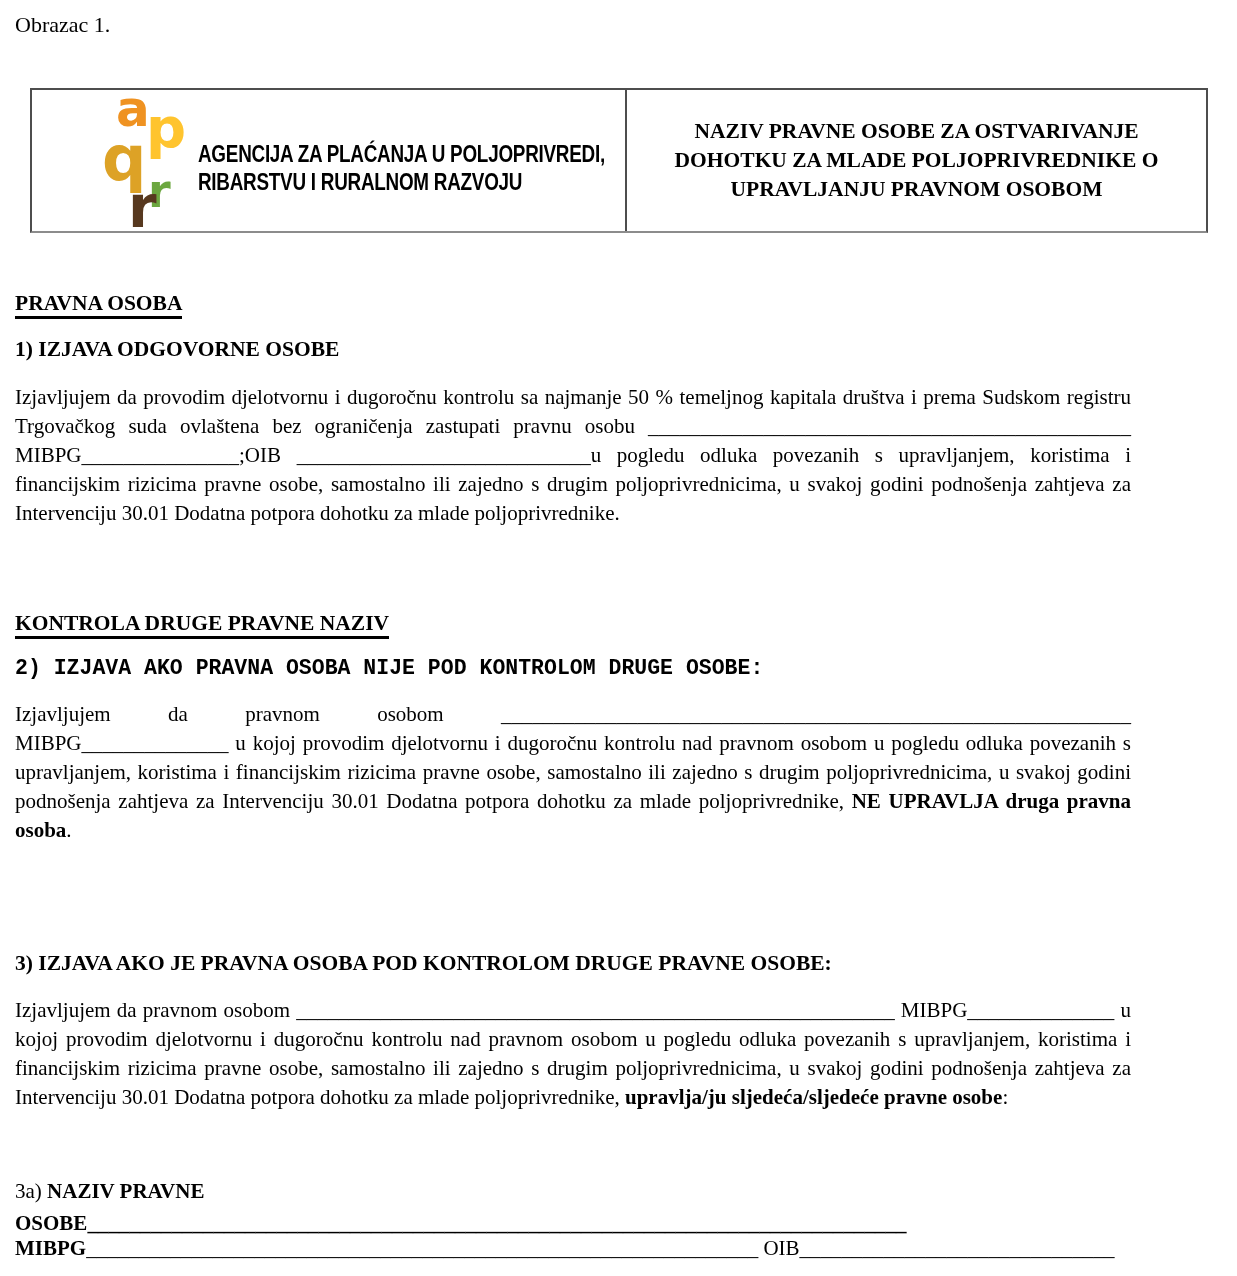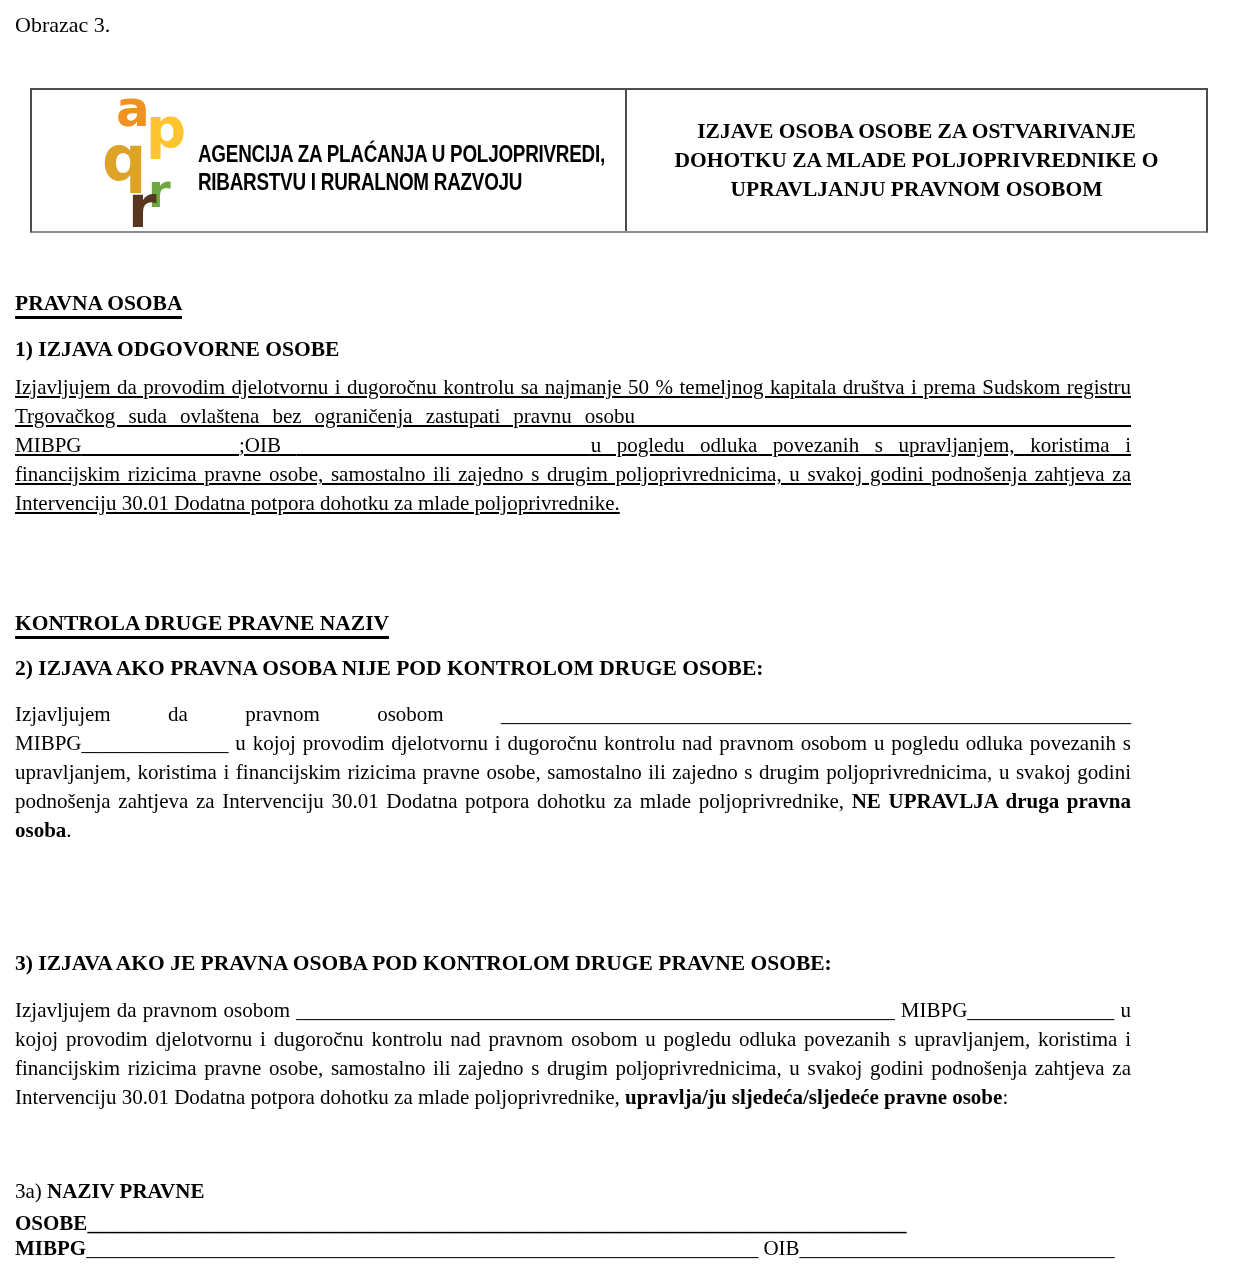--- a/index.html
+++ b/index.html
@@ -40,50 +40,50 @@
 
   
   .sec { position:absolute; left:15px; width:1116px; }
   .sec-heading { font-size:21.5px; font-weight:bold; }
   .u-line { border-bottom:3px solid #000; padding-bottom:1px; }
   .para { font-size:21px; line-height:29px; text-align:justify; }
   .b { font-weight:bold; }
 
   .h-pravna   { top:291px; }
   .h-s1       { top:337px; }
-  .p-s1       { top:373px;text-decoration:underline; }
+  .p-s1       { top:383px; }
   .h-kontrola { top:611px; }
-  .h-s2       { top:656px; }
+  .h-s2       { top:656px;font-family:Liberation Mono, monospace; }
   .p-s2       { top:700px; }
   .h-s3       { top:951px; }
   .p-s3       { top:996px; }
   .p-s3a      { top:1155px; line-height:32px; text-align:left;margin-top:20px; }
   .p-mibpg    { top:1234px; text-align:left; }
 </style>
 </head>
 <body>
 
-<div class="form-label">Obrazac 3.</div>
+<div class="form-label">Obrazac 1.</div>
 
 <div class="header-box">
   <div class="header-left">
     <div class="logo">
         <span class="lg0" style="color: rgb(239, 146, 33);">a</span>
         <span class="lg1" style="color: rgb(255, 196, 46);">p</span>
         <span class="lg2" style="color: rgb(221, 162, 38);">q</span>
         <span class="lg3" style="color: rgb(108, 167, 64);">r</span>
         <span class="lg4" style="color: rgb(87, 56, 31);">r</span>
       </div>
     <div class="agency-name">
       <div>AGENCIJA ZA PLAĆANJA U POLJOPRIVREDI,</div>
       <div>RIBARSTVU I RURALNOM RAZVOJU</div>
     </div>
   </div>
   <div class="header-right">
-    <div>IZJAVE OSOBA OSOBE ZA OSTVARIVANJE</div>
+    <div>NAZIV PRAVNE OSOBE ZA OSTVARIVANJE</div>
     <div>DOHOTKU ZA MLADE POLJOPRIVREDNIKE O</div>
     <div>UPRAVLJANJU PRAVNOM OSOBOM</div>
   </div>
 </div>
 
 <div class="sec sec-heading h-pravna">
   <span class="u-line">PRAVNA OSOBA</span>
 </div>
 
 <div class="sec sec-heading h-s1">1) IZJAVA ODGOVORNE OSOBE</div>

